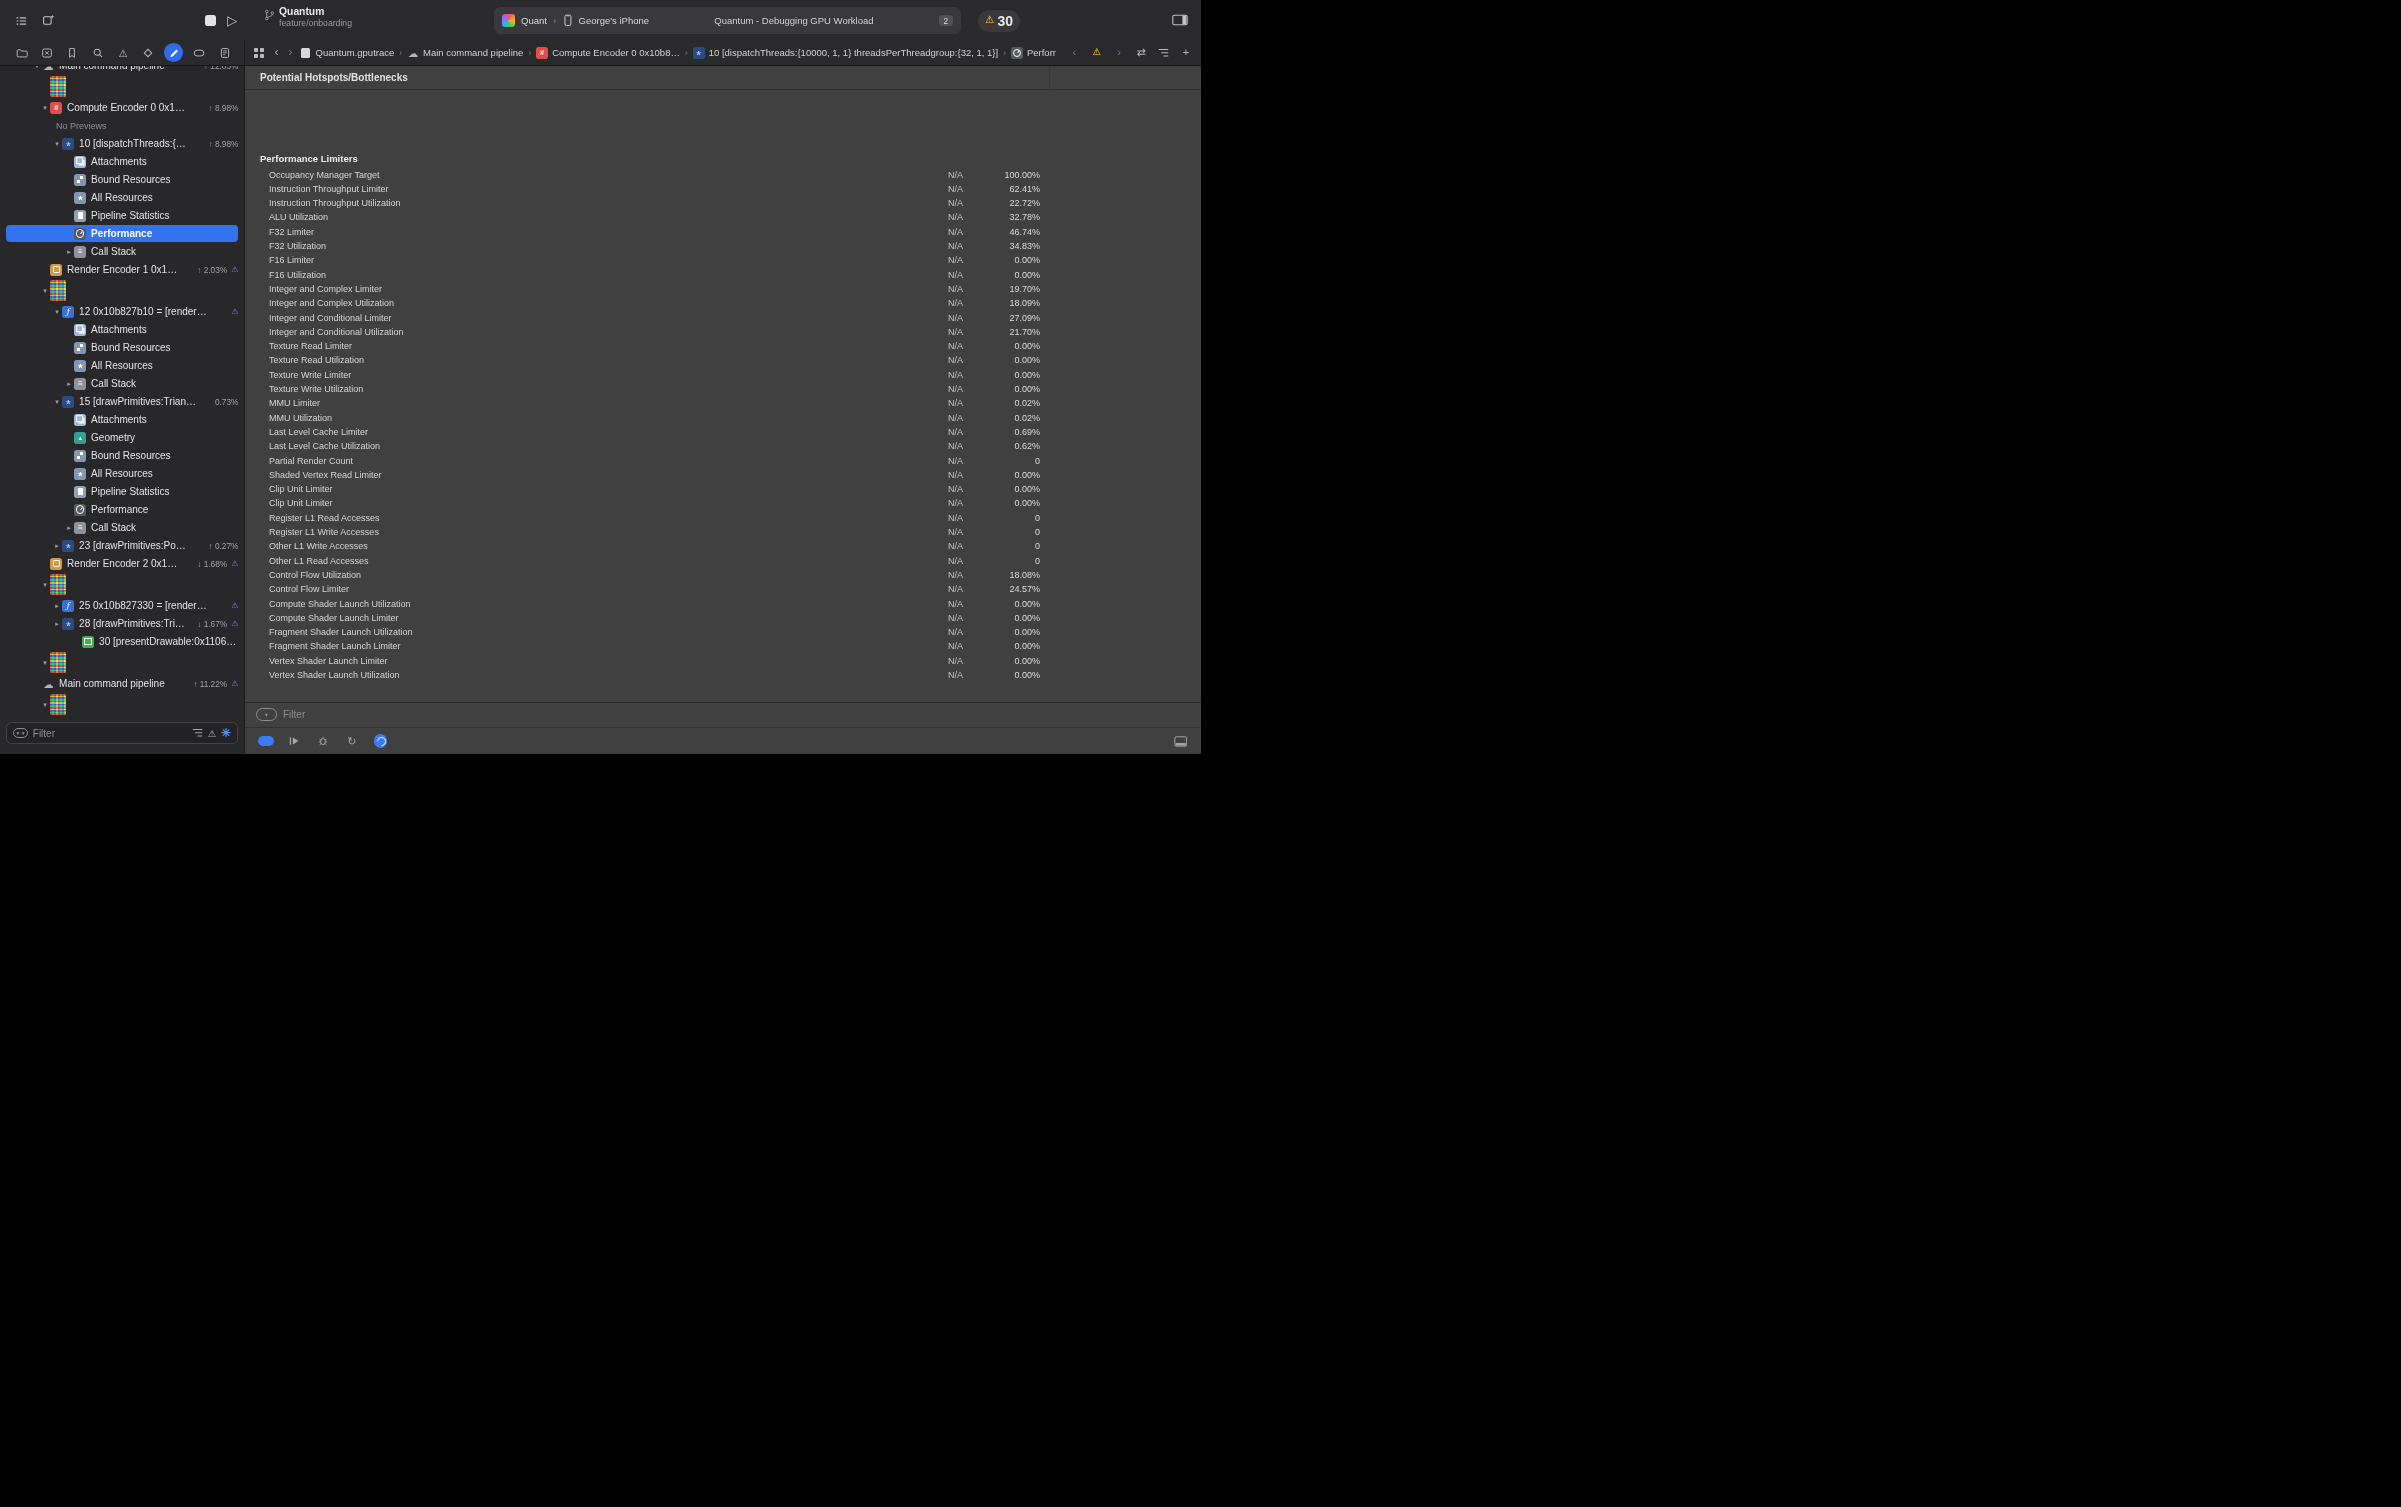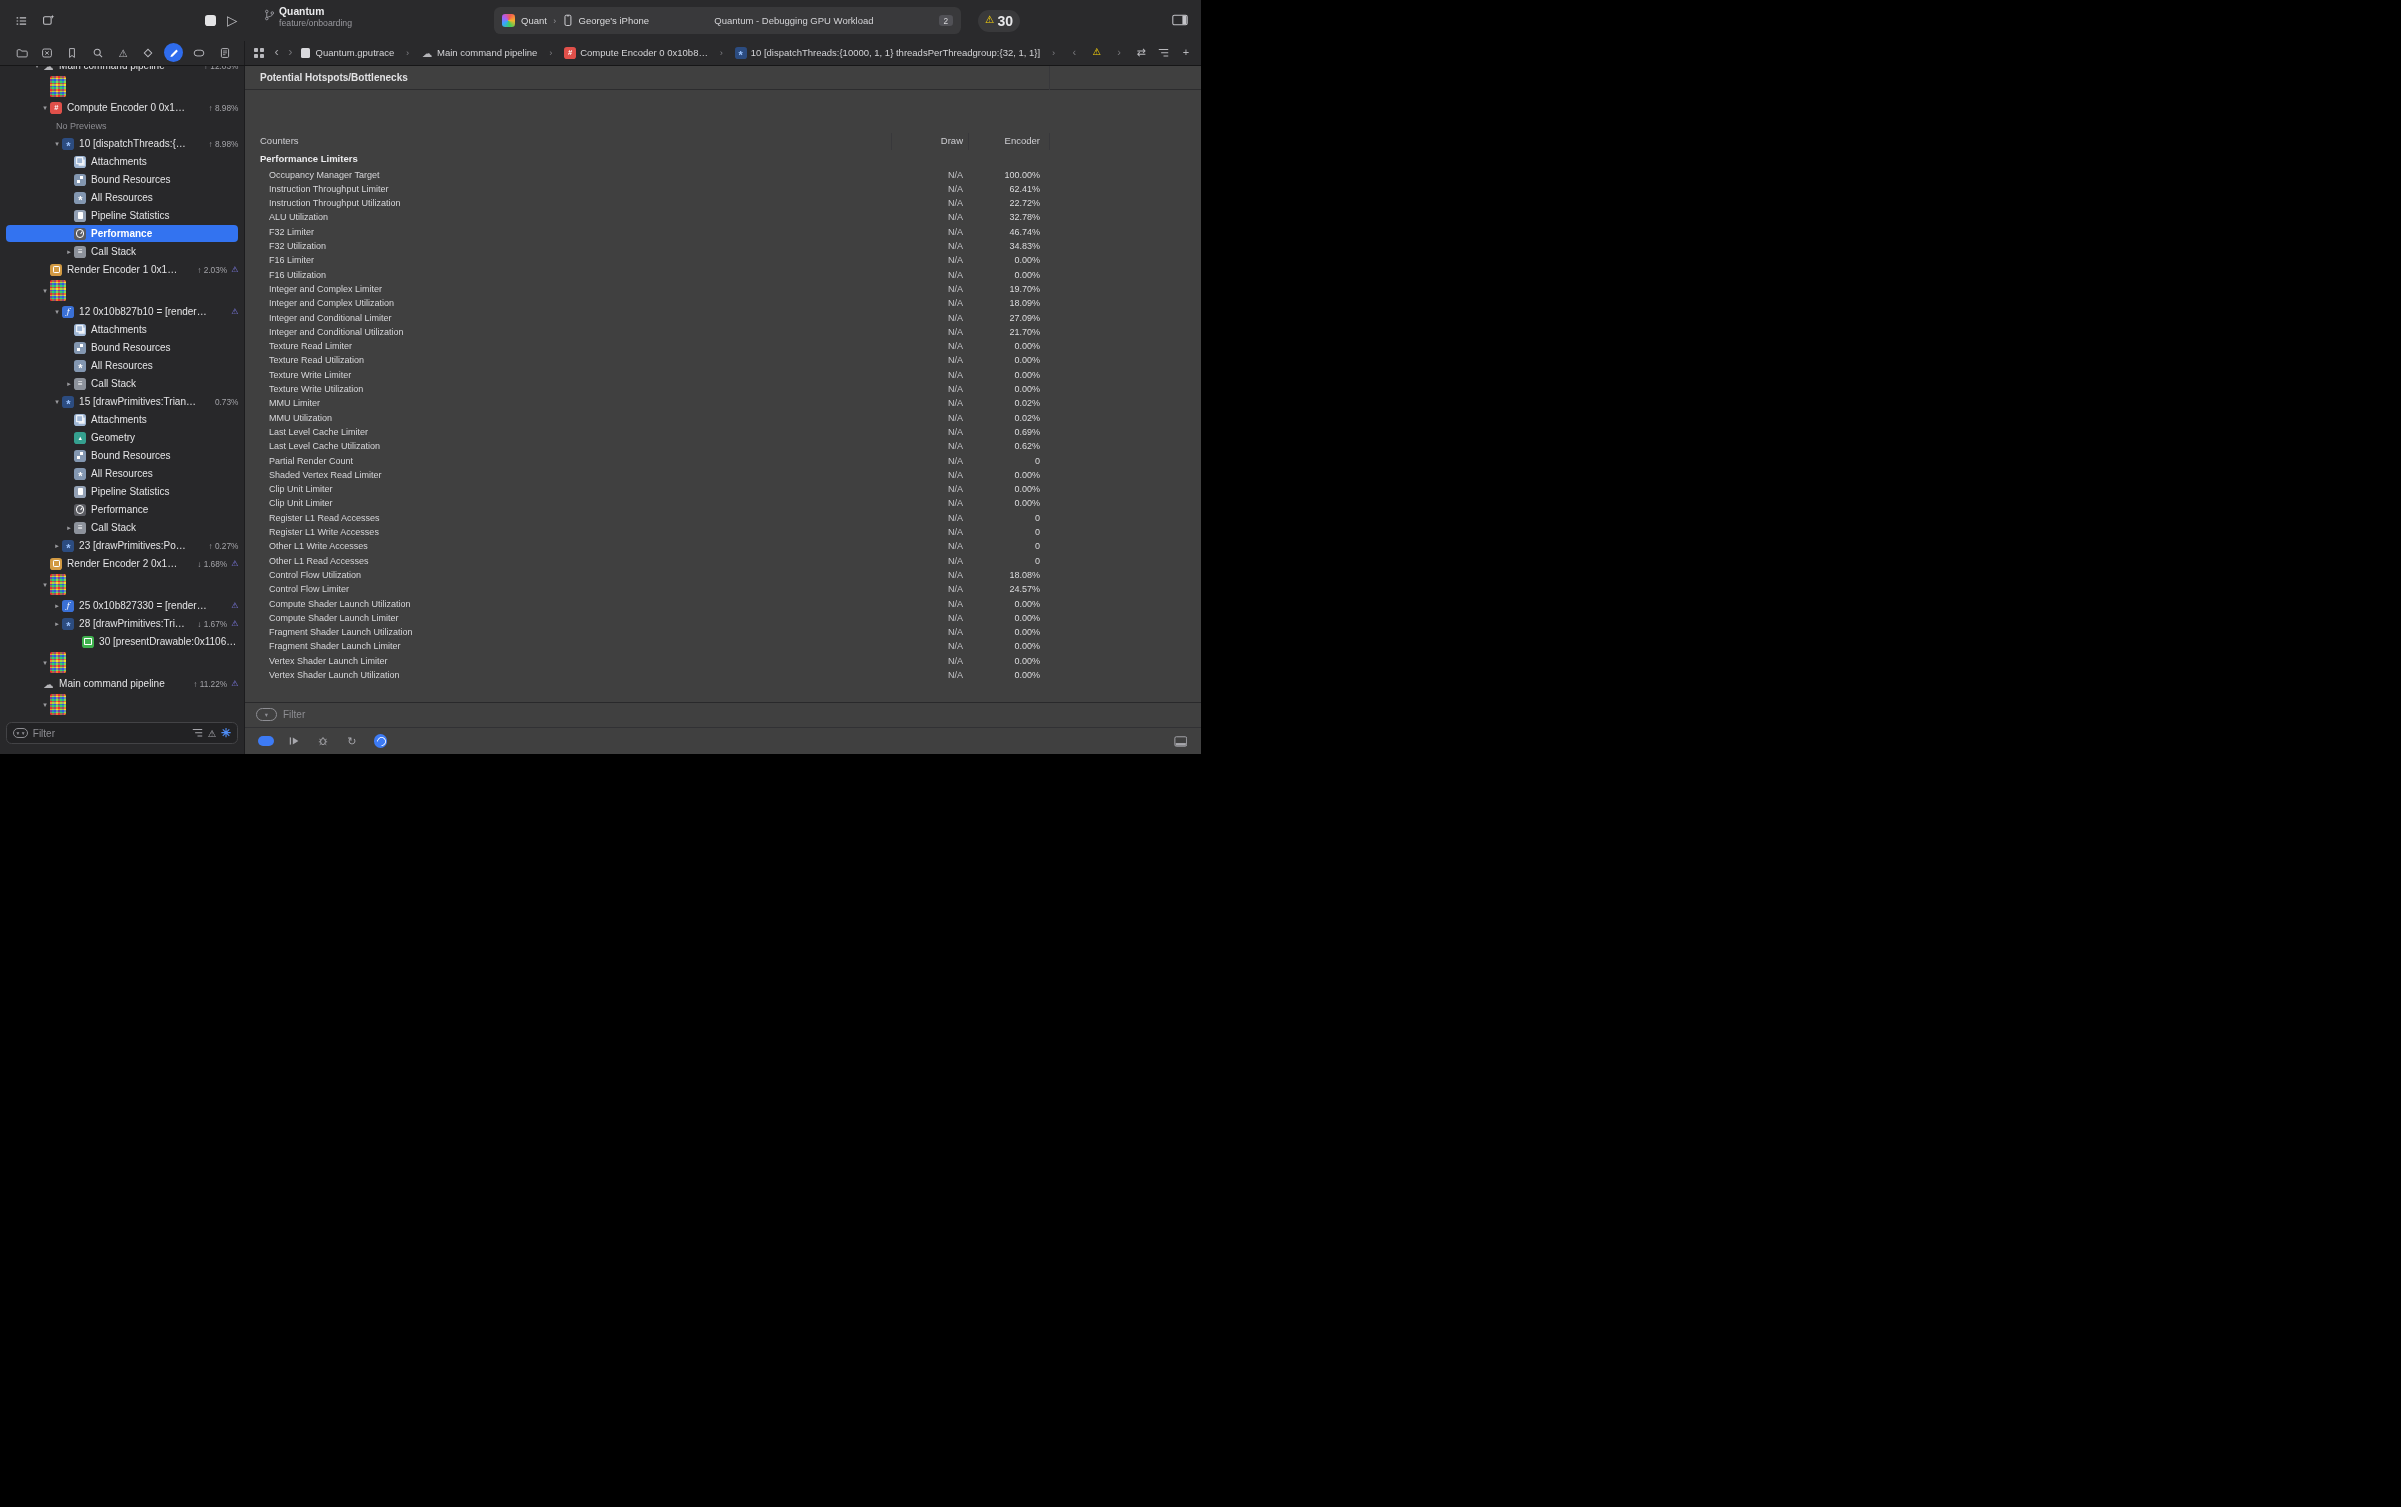--- a/index.html
+++ b/index.html
@@ -34,21 +34,21 @@
 .subbar{position:absolute;left:0;top:41px;right:0;height:24.6px;background:#2a2a2c;border-bottom:0.8px solid #161617;display:flex}
 .side-tools{width:245px;flex:0 0 245px;display:flex;align-items:center;gap:6.4px;padding-left:12px;border-right:0.8px solid #1c1c1e}
 .stool{width:19px;height:19px;display:flex;align-items:center;justify-content:center;color:#b9b9be;border-radius:9.5px;font-size:10.3px}
 .stool.sel{background:#2f6ced}
 .crumbbar{flex:1;display:flex;align-items:center;min-width:0;padding:0 8px;gap:4.8px}
 .gridicon{width:12.7px;height:12.7px;position:relative;margin-right:1.6px}
 .gridicon::before{content:"";position:absolute;left:0.8px;top:1.6px;width:4.4px;height:4.4px;background:#b9b9be;border-radius:0.8px;box-shadow:6px 0 0 #b9b9be,0 6px 0 #b9b9be,6px 6px 0 #b9b9be}
 .navchev{font-size:12.7px;line-height:12.7px;padding:0 2.4px}
 .navchev.back{color:#a4a4a8}
 .navchev.fwd{color:#6f6f73}
-.crumbs{display:flex;align-items:center;min-width:0;flex:1;gap:11px;overflow:hidden}
+.crumbs{display:flex;align-items:center;min-width:0;flex:1;gap:4px;overflow:hidden}
 .crumb{display:flex;align-items:center;gap:4px;white-space:nowrap}
 .clabel{color:#d4d4d7;font-size:9.5px}
 .sep{color:#808085;font-size:9.5px;padding:0 0.8px}
 .crumbactions{display:flex;align-items:center;gap:8px;margin-left:6.4px;color:#b9b9bd}
 .crumbactions .act{font-size:11px;line-height:12.7px;display:flex;align-items:center;justify-content:center;width:14.3px;height:14.3px}
 .crumbactions .warn{color:#fdd60a;font-size:9.5px}
 .crumbactions .dim{color:#77777b}
 
 
 .ic{width:12px;height:12px;border-radius:2.8px;display:inline-flex;align-items:center;justify-content:center;flex:0 0 12px;position:relative;font-size:7.1px;color:#fff}
@@ -484,28 +484,20 @@
       <span class="fic blue">✳</span>
     </div>
   </div>
 
   <div class="main">
     <div class="hotspots">
       <span>Potential Hotspots/Bottlenecks</span>
       <span class="vline" style="left:804px;height:24px"></span>
     </div>
 
-    <div class="thead">
-      <span class="h-counters">Counters</span>
-      <span class="h-draw">Draw</span>
-      <span class="h-encoder">Encoder</span>
-      <span class="vline" style="left:646px;height:16.7px"></span>
-      <span class="vline" style="left:723px;height:16.7px"></span>
-      <span class="vline" style="left:804px;height:16.7px"></span>
-    </div>
 
     <div class="tgroup">Performance Limiters</div>
     <div class="trows">
         <div class="crow">
           <span class="cname">Occupancy Manager Target</span>
           <span class="cdraw">N/A</span>
           <span class="cenc">100.00%</span>
         </div>
         <div class="crow">
           <span class="cname">Instruction Throughput Limiter</span>

